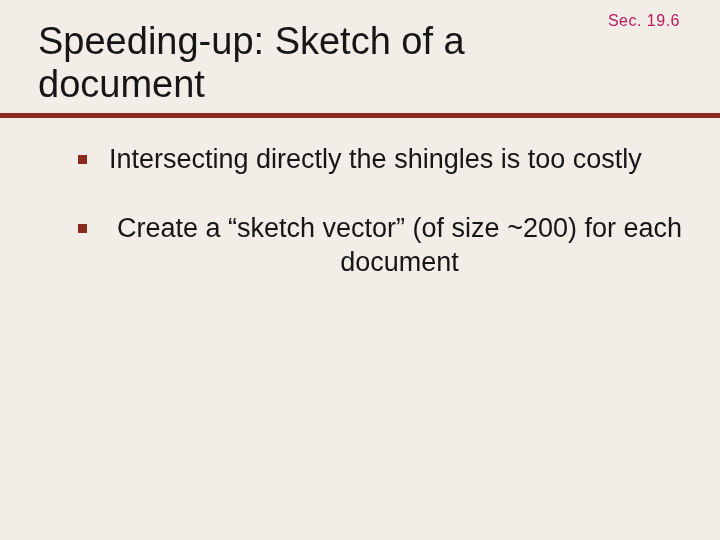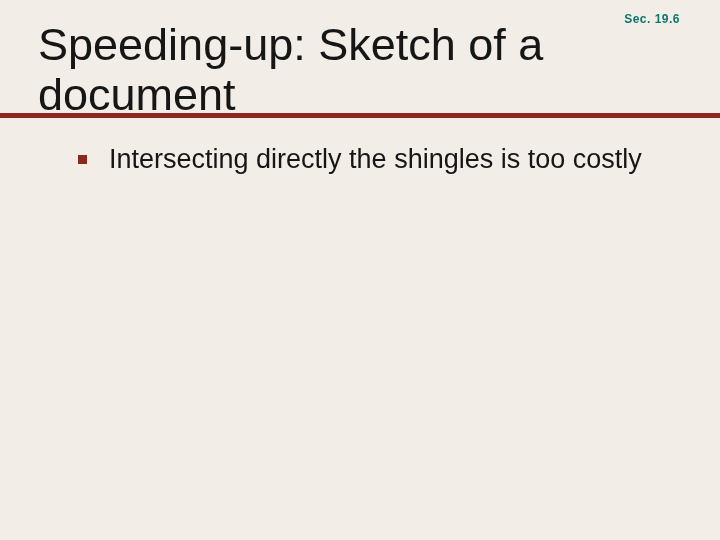--- a/index.html
+++ b/index.html
@@ -15,31 +15,31 @@
   .slide {
     position: relative;
     width: 720px;
     height: 540px;
     box-sizing: border-box;
   }
   .sec-label {
     position: absolute;
     top: 12px;
     right: 40px;
-    font-size: 12px;
-    color: #0f766e;
-    font-weight: 700;
+    font-size: 16px;
+    color: #be185d;
+    font-weight: 400;
     letter-spacing: 0.5px;
   }
   .title {
     position: absolute;
     top: 20px;
     left: 38px;
     width: 560px;
-    font-size: 45px;
+    font-size: 38px;
     line-height: 1.12;
     font-weight: 400;
     color: #161616;
   }
   .rule {
     position: absolute;
     top: 113px;
     left: 0;
     width: 720px;
     height: 5px;
@@ -85,16 +85,20 @@
 
   <div class="rule"></div>
 
   <div class="body">
 
     <div class="item">
       <div class="bullet"></div>
       <div class="text">Intersecting directly the shingles is too costly</div>
     </div>
 
+    <div class="item">
+      <div class="bullet"></div>
+      <div class="text">Create a “sketch vector” (of size ~200) for each document</div>
+    </div>
 
 
   </div>
 </div>
 
 </body></html>

